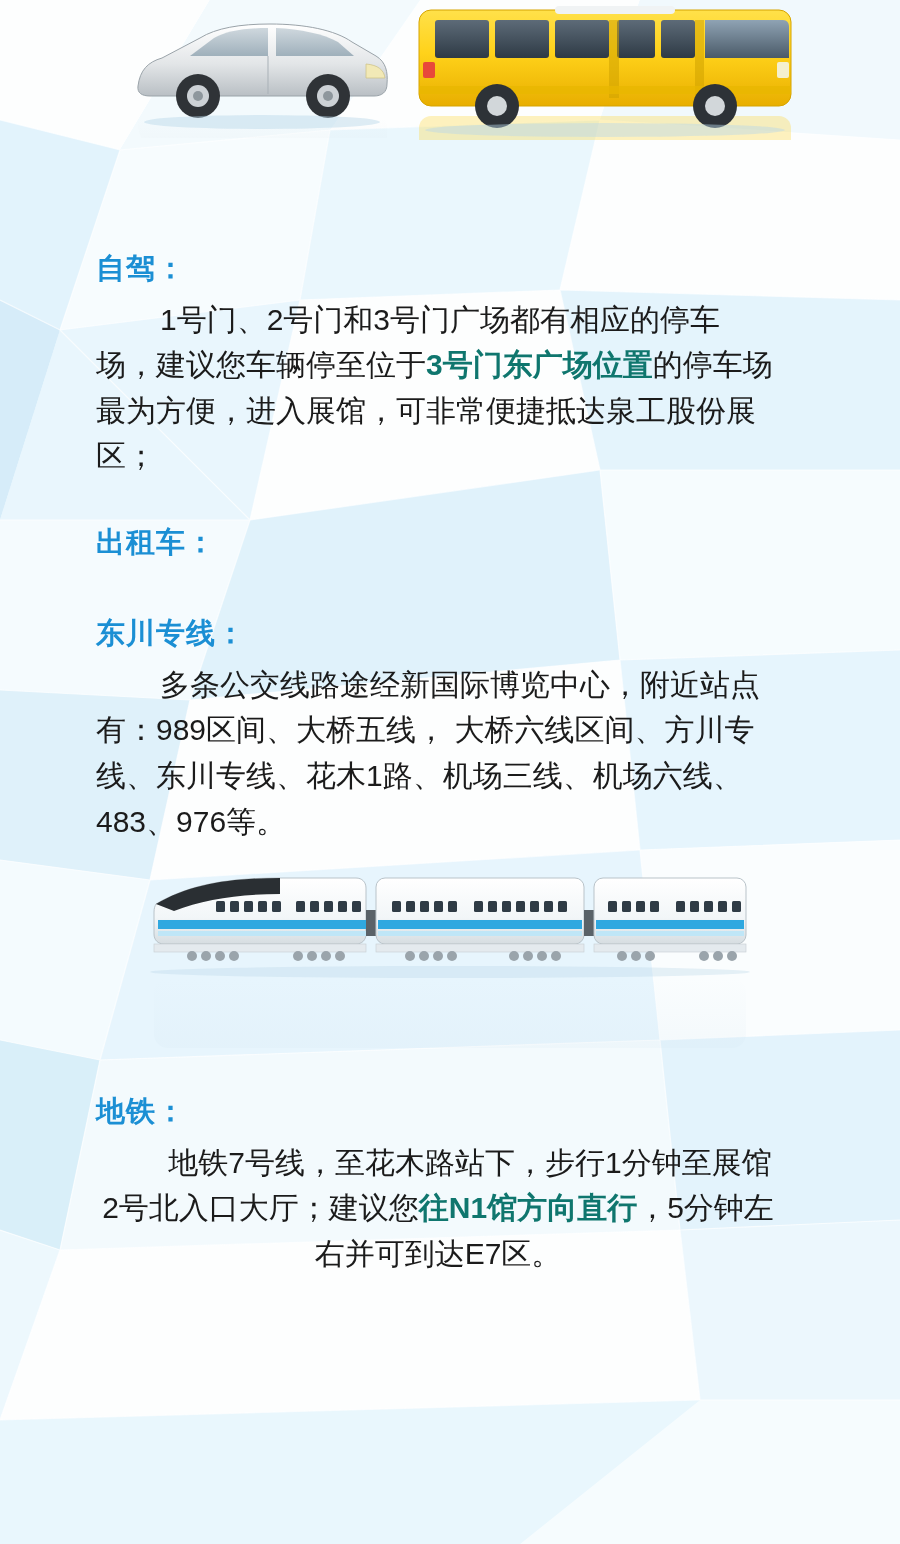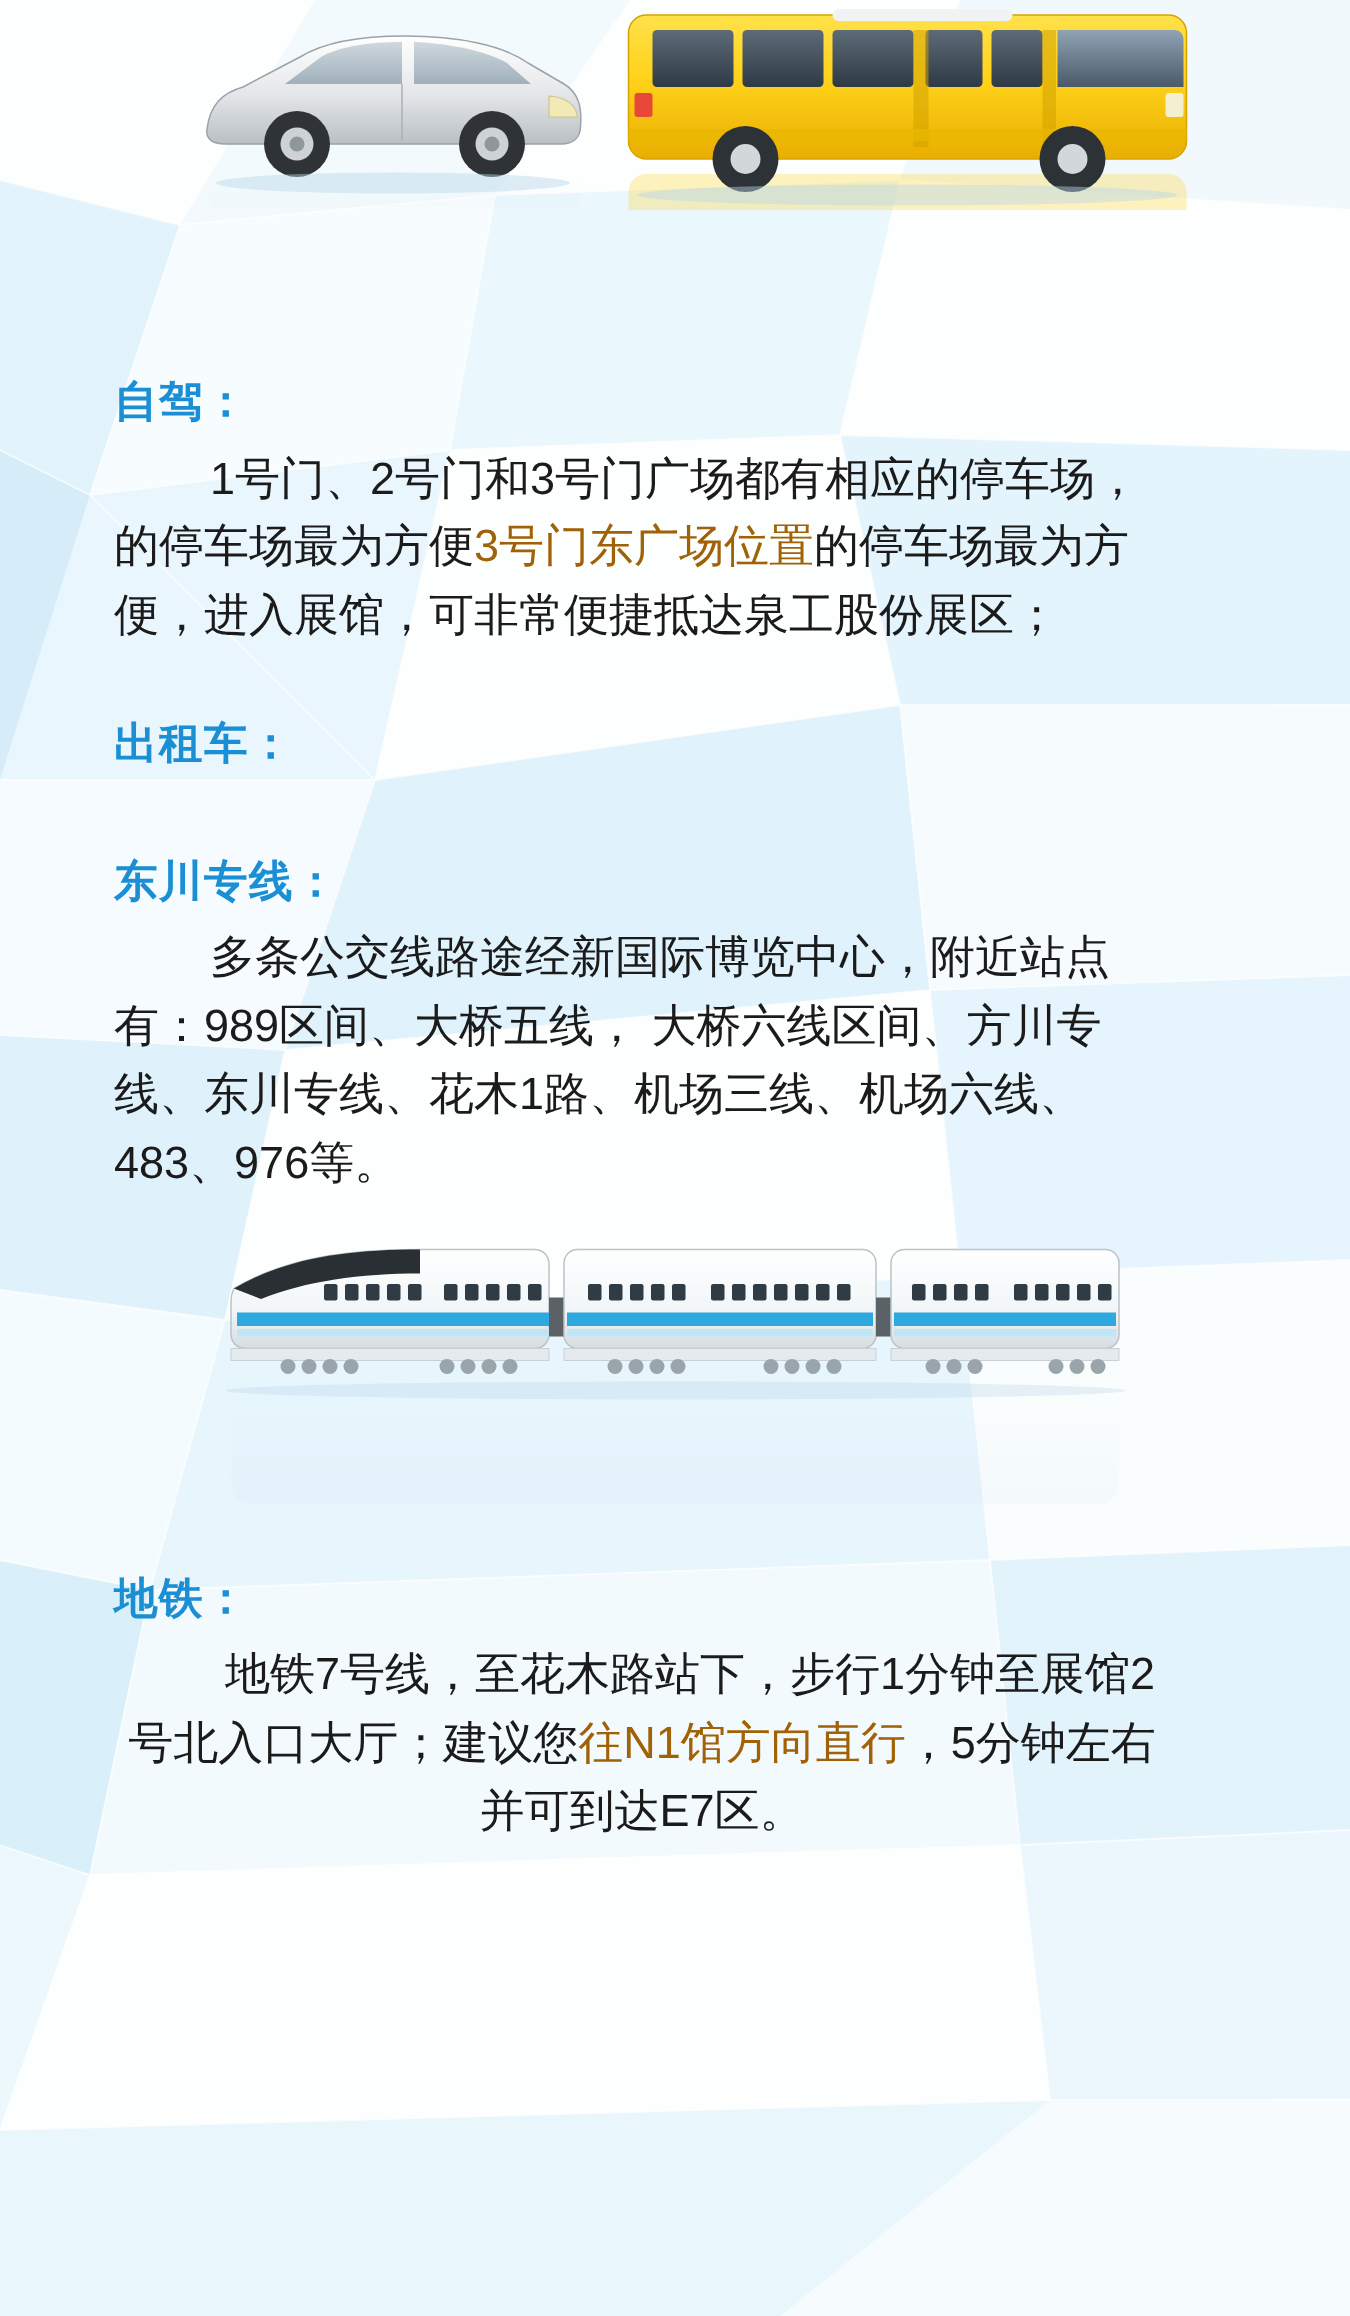--- a/index.html
+++ b/index.html
@@ -31,24 +31,24 @@
   .para{
     color:#1b1b1b;
     font-size:30px;
     line-height:1.52;
     text-indent:64px;
     margin:0 0 0 0;
     letter-spacing:0px;
     font-weight:500;
   }
   .para.cont{text-indent:64px;text-align:center;}
-  .hl{color:#a16207;font-weight:normal;}
+  .hl{color:#0f766e;font-weight:bold;}
   .gap-sm{height:26px;}
   .gap-md{height:42px;}
-  .block{padding-left:76px;padding-right:120px;}
+  .block{padding-left:96px;padding-right:120px;}
 </style>
 </head>
 <body>
 
 <svg id="bg" viewBox="0 0 900 1544" preserveAspectRatio="none">
   <rect x="0" y="0" width="900" height="1544" fill="#eaf7fd"></rect>
   <g opacity="0.95">
     <polygon points="0,0 210,0 120,150 0,120" fill="#ffffff"></polygon>
     <polygon points="210,0 420,0 330,130 120,150" fill="#f4fbfe"></polygon>
     <polygon points="420,0 640,0 600,120 330,130" fill="#ffffff"></polygon>
@@ -186,21 +186,21 @@
 
       <ellipse cx="200" cy="130" rx="180" ry="7" fill="#b9d7e8" opacity="0.45"></ellipse>
     </svg>
   </div>
 
   <div class="gap-md"></div>
 
   <div class="block">
     <div class="heading">自驾：</div>
     <p class="para">
-      <span>1号门、2号门和3号门广场都有相应的停车场，的停车场最为方便</span><span class="hl">3号门东广场位置</span><span>的停车场最为方便，进入展馆，可非常便捷抵达泉工股份展区；</span>
+      <span>1号门、2号门和3号门广场都有相应的停车场，建议您车辆停至位于</span><span class="hl">3号门东广场位置</span><span>的停车场最为方便，进入展馆，可非常便捷抵达泉工股份展区；</span>
     </p>
   </div>
 
   <div class="gap-md"></div>
 
   <div class="block">
     <div class="heading">出租车：</div>
   </div>
 
   <div class="gap-md"></div>

